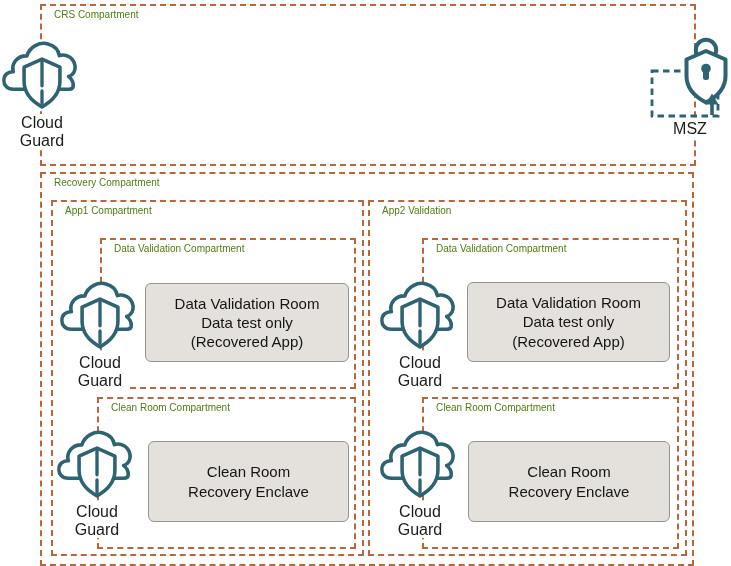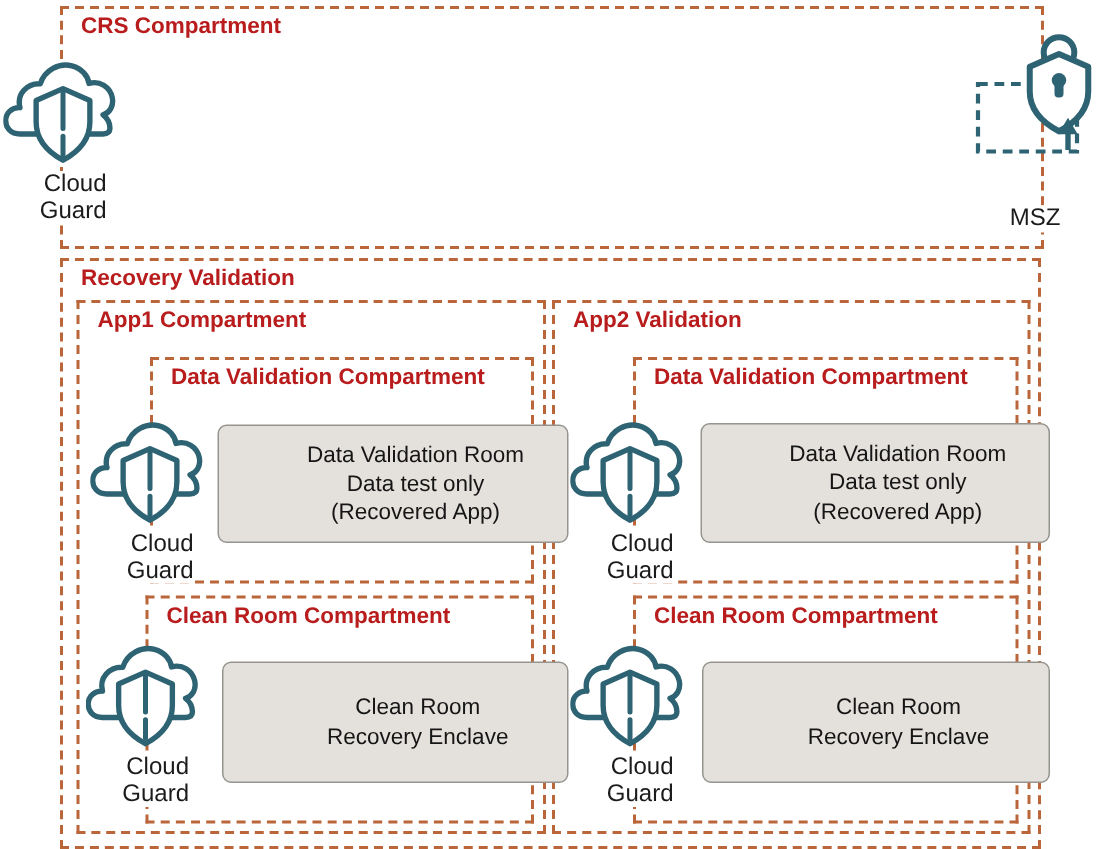--- a/index.html
+++ b/index.html
@@ -1,27 +1,27 @@
 <!DOCTYPE html>
 <html><head>
 <meta charset="utf-8">
 <style>
   html,body { margin:0; padding:0; background:#ffffff; font-family:"Liberation Sans", sans-serif; }
   #canvas { position:relative; width:731px; height:566px; background:#ffffff; overflow:hidden; }
 
   .comp { position:absolute; border:2px dashed #ba663a; }
-  .comp-label { position:absolute; left:12px; top:3px; font-weight:bold; font-size:15px; color:#b91c1c; white-space:nowrap; }
+  .comp-label { position:absolute; left:12px; top:3px; font-weight:normal; font-size:10px; color:#4d7c0f; white-space:nowrap; }
 
   .panel { position:absolute; background:#e4e1dc; border:1.5px solid #95948e; border-radius:6px;
            display:flex; flex-direction:column; justify-content:center; align-items:center;
-           font-size:15px; line-height:1.28; color:#151515; text-align:center;padding-left:30px; }
+           font-size:15px; line-height:1.28; color:#151515; text-align:center; }
   .panel span { display:block; }
 
   .icon-group { position:absolute; display:flex; flex-direction:column; align-items:center; }
-  .icon-label { font-size:16px; line-height:1.1; color:#1b1b1b; text-align:right; background:#ffffff; padding:0 1px; }
+  .icon-label { font-size:16px; line-height:1.1; color:#1b1b1b; text-align:center; background:#ffffff; padding:0 1px; }
   .wrap-narrow { width:58px; margin-top:2px; }
 
   
   #crs-box      { left:40px;  top:4px;   width:652px; height:158px; }
   #recovery-box { left:40px;  top:172px; width:650px; height:390px; }
   #app1-box     { left:51px;  top:200px; width:309px; height:352px; }
   #app2-box     { left:368px; top:200px; width:315px; height:352px; }
   #dv1-box      { left:100px; top:238px; width:252px; height:147px; }
   #dv2-box      { left:422px; top:238px; width:253px; height:147px; }
   #cr1-box      { left:97px;  top:397px; width:255px; height:148px; }
@@ -29,21 +29,21 @@
 
   
   #dv1-panel { left:145px; top:283px; width:202px; height:77px; }
   #dv2-panel { left:467px; top:282px; width:201px; height:78px; }
   #cr1-panel { left:148px; top:441px; width:199px; height:79px; }
   #cr2-panel { left:468px; top:441px; width:200px; height:79px; }
 
   
   #cg-top  { left:0px;   top:30px;  width:84px; }
   #bucket  { left:324px; top:40px;  width:78px; }
-  #msz     { left:650px; top:21px;  width:80px;gap:32px; }
+  #msz     { left:650px; top:36px;  width:80px; }
   #cg-dv1  { left:58px;  top:270px; width:84px; }
   #cg-dv2  { left:378px; top:270px; width:84px; }
   #cg-cr1  { left:55px;  top:419px; width:84px; }
   #cg-cr2  { left:378px; top:419px; width:84px; }
 </style>
 </head>
 <body>
 
 <svg width="0" height="0" style="position:absolute">
   <defs>
@@ -55,21 +55,21 @@
   </defs>
 </svg>
 
 <div id="canvas">
 
   <div class="comp" id="crs-box">
     <div class="comp-label">CRS Compartment</div>
   </div>
 
   <div class="comp" id="recovery-box">
-    <div class="comp-label">Recovery Validation</div>
+    <div class="comp-label">Recovery Compartment</div>
   </div>
 
   <div class="comp" id="app1-box">
     <div class="comp-label">App1 Compartment</div>
   </div>
 
   <div class="comp" id="app2-box">
     <div class="comp-label">App2 Validation</div>
   </div>
 

